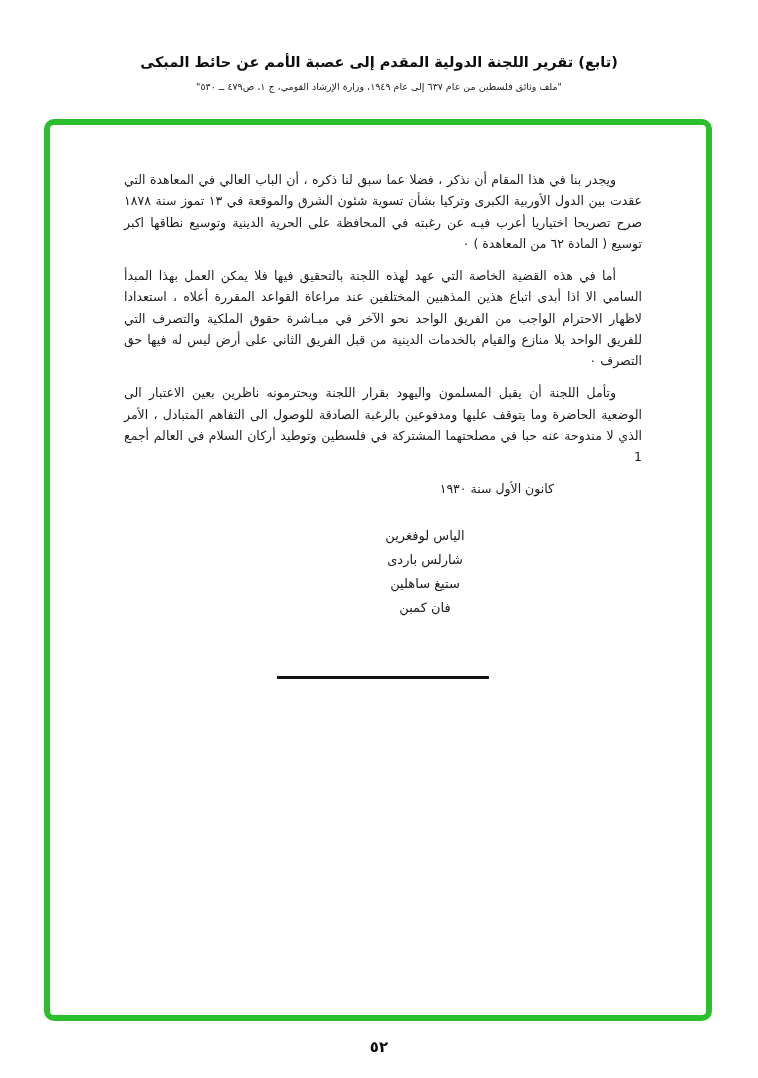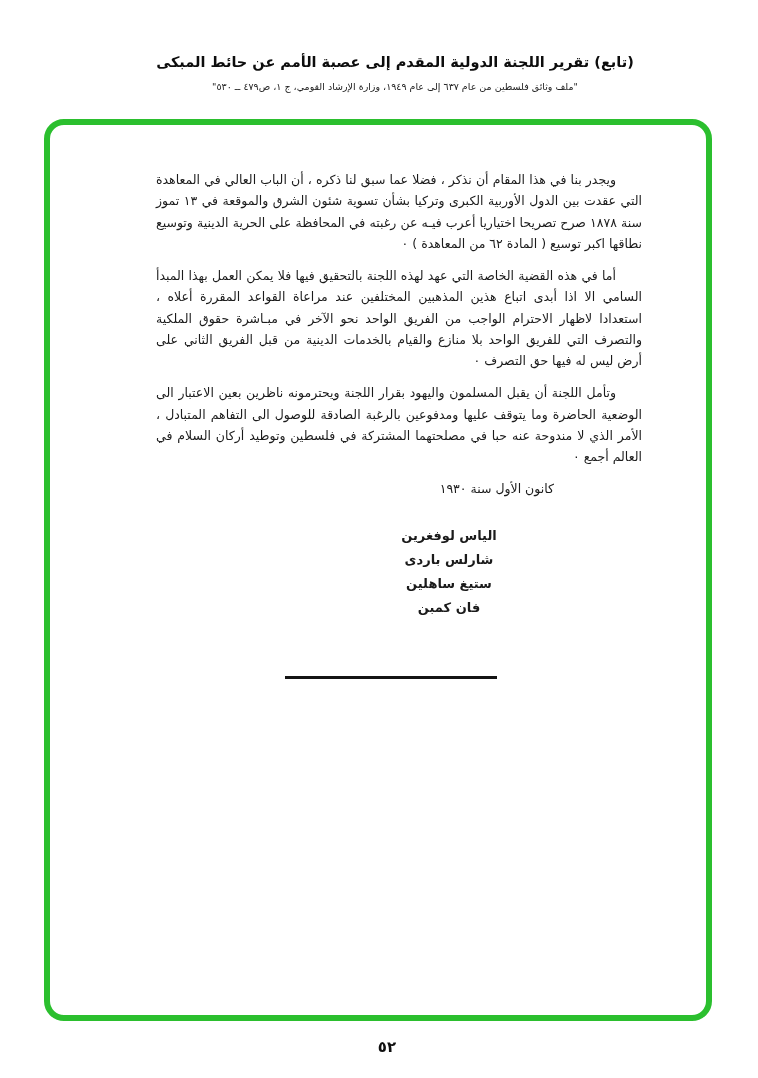--- a/index.html
+++ b/index.html
@@ -1,15 +1,15 @@
 <!DOCTYPE html>
 <html lang="ar"><head>
 <meta charset="utf-8">
 <style>
-  * { box-sizing: border-box; padding-left: 16px; }
+  * { box-sizing: border-box; }
   html, body { margin: 0; padding: 0; }
   body {
     width: 758px;
     height: 1078px;
     background: #ffffff;
     font-family: "DejaVu Sans", sans-serif;
     color: #161616;
     position: relative;
     overflow: hidden;
   }
@@ -36,21 +36,21 @@
   }
 
   
   .green-frame {
     position: absolute;
     left: 44px;
     top: 119px;
     width: 668px;
     height: 902px;
     border: 6px solid #2bbf2e;
-    border-radius: 20px;
+    border-radius: 10px;
     background: #ffffff;
   }
 
   
   .scan-content {
     direction: rtl;
     padding: 44px 64px 0 74px;
     font-size: 12.5px;
     line-height: 1.7;
     color: #1b1b1b;
@@ -70,21 +70,21 @@
     margin: 4px 88px 24px 0;
     text-align: right;
   }
 
   .signatures {
     width: 230px;
     margin: 0 auto;
     transform: translateX(42px);
     text-align: center;
     font-size: 13px;
-    font-weight: 700;
+    font-weight: 400;
     line-height: 24px;
   }
   .signature-name { display: block; }
 
   .sig-rule {
     width: 212px;
     height: 3px;
     background: #141414;
     margin: 56px auto 0 auto;
   }
@@ -107,21 +107,21 @@
 <header class="page-header">
   <div class="doc-title">(تابع) تقرير اللجنة الدولية المقدم إلى عصبة الأمم عن حائط المبكى</div>
   <div class="doc-source">"ملف وثائق فلسطين من عام ٦٣٧ إلى عام ١٩٤٩، وزارة الإرشاد القومي، ج ١، ص٤٧٩ ــ ٥٣٠"</div>
 </header>
 
 <div class="green-frame">
   <div class="scan-content">
 
     <p class="para">ويجدر بنا في هذا المقام أن نذكر ، فضلا عما سبق لنا ذكره ، أن الباب العالي في المعاهدة التي عقدت بين الدول الأوربية الكبرى وتركيا بشأن تسوية شئون الشرق والموقعة في ١٣ تموز سنة ١٨٧٨ صرح تصريحا اختياريا أعرب فيـه عن رغبته في المحافظة على الحرية الدينية وتوسيع نطاقها اكبر توسيع ( المادة ٦٢ من المعاهدة ) ٠</p>
     <p class="para">أما في هذه القضية الخاصة التي عهد لهذه اللجنة بالتحقيق فيها فلا يمكن العمل بهذا المبدأ السامي الا اذا أبدى اتباع هذين المذهبين المختلفين عند مراعاة القواعد المقررة أعلاه ، استعدادا لاظهار الاحترام الواجب من الفريق الواحد نحو الآخر في مبـاشرة حقوق الملكية والتصرف التي للفريق الواحد بلا منازع والقيام بالخدمات الدينية من قبل الفريق الثاني على أرض ليس له فيها حق التصرف ٠</p>
-    <p class="para">وتأمل اللجنة أن يقبل المسلمون واليهود بقرار اللجنة ويحترمونه ناظرين بعين الاعتبار الى الوضعية الحاضرة وما يتوقف عليها ومدفوعين بالرغبة الصادقة للوصول الى التفاهم المتبادل ، الأمر الذي لا مندوحة عنه حبا في مصلحتهما المشتركة في فلسطين وتوطيد أركان السلام في العالم أجمع ٠</p>
+    <p class="para">وتأمل اللجنة أن يقبل المسلمون واليهود بقرار اللجنة ويحترمونه ناظرين بعين الاعتبار الى الوضعية الحاضرة وما يتوقف عليها ومدفوعين بالرغبة الصادقة للوصول الى التفاهم المتبادل ، الأمر الذي لا مندوحة عنه حبا في مصلحتهما المشتركة في فلسطين وتوطيد أركان السلام في العالم أجمع 1</p>
 
 
     <p class="date-line">كانون الأول سنة ١٩٣٠</p>
 
     <div class="signatures">
       <span class="signature-name">الياس لوفغرين</span>
       <span class="signature-name">شارلس باردى</span>
       <span class="signature-name">ستيغ ساهلين</span>
       <span class="signature-name">فان كمبن</span>
     </div>

